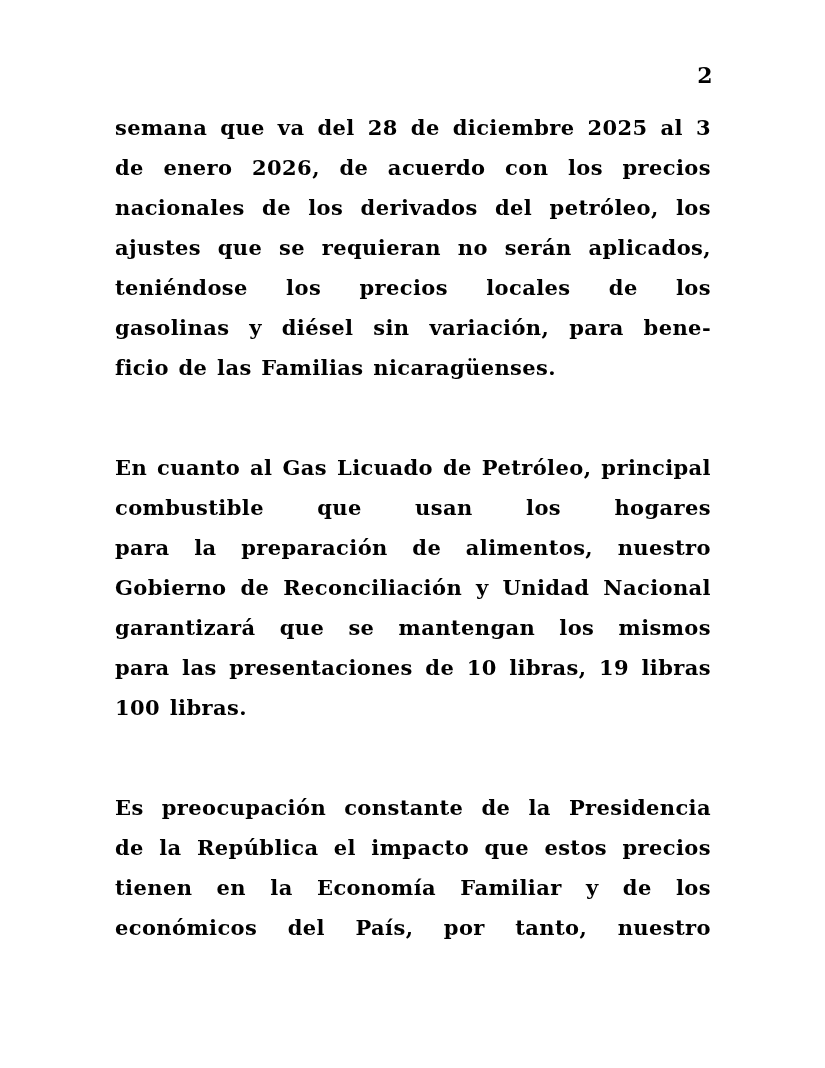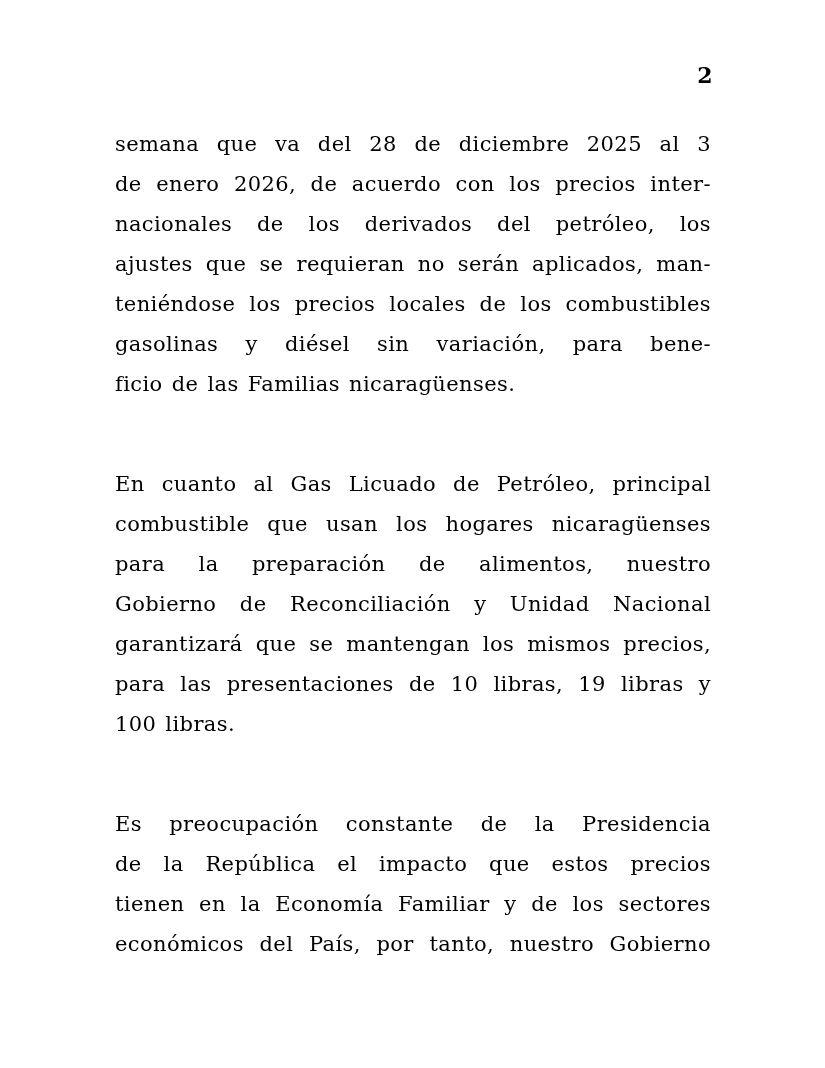--- a/index.html
+++ b/index.html
@@ -19,23 +19,24 @@
   .page-number {
     position: absolute;
     top: 62px;
     right: 112px;
     font-size: 22px;
     font-weight: bold;
     letter-spacing: 0.5px;
   }
   .content {
     position: absolute;
-    top: 124px;
+    top: 108px;
     left: 115px;
     width: 596px;
+    font-weight: bold;
   }
   .paragraph {
     margin: 0;
   }
   .paragraph + .paragraph {
     margin-top: 60px;
   }
   .line {
     font-size: 21px;
     line-height: 40px;

